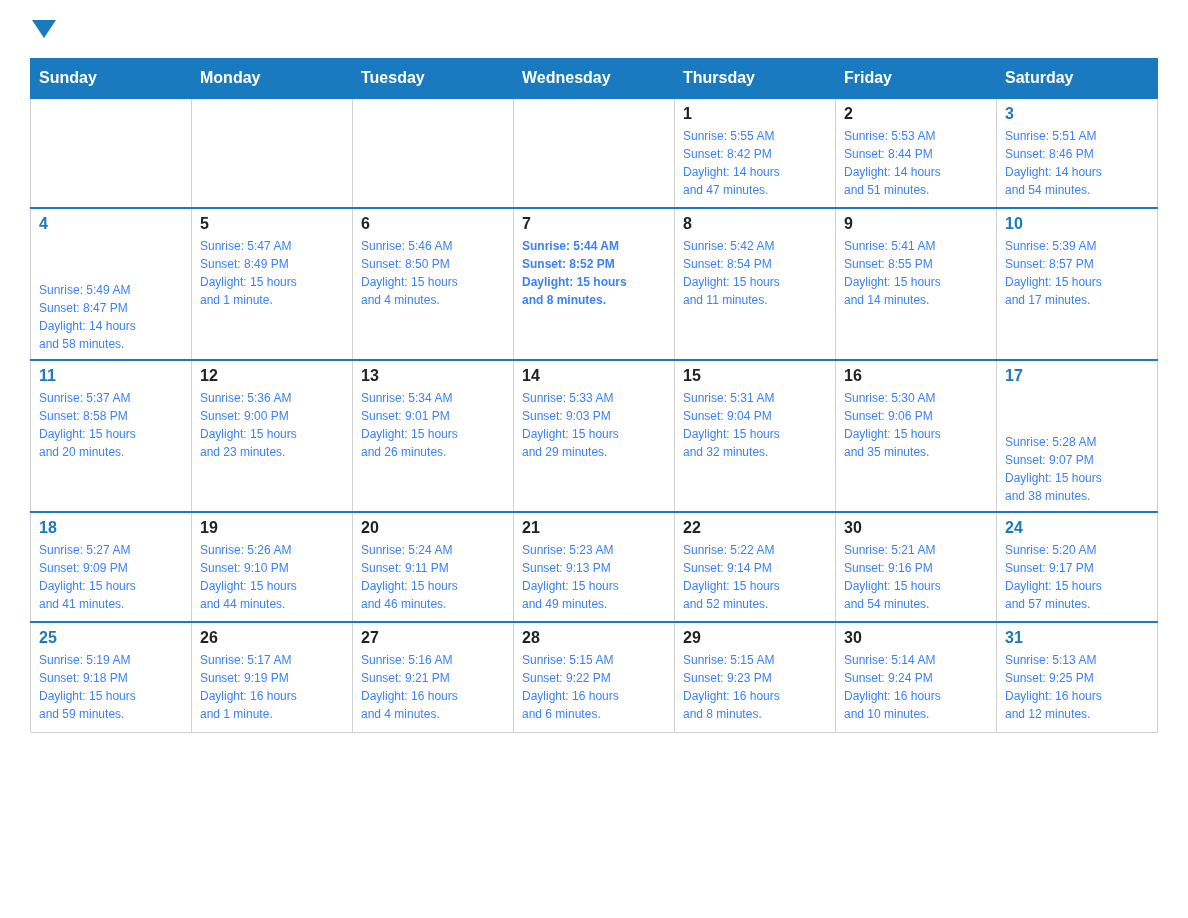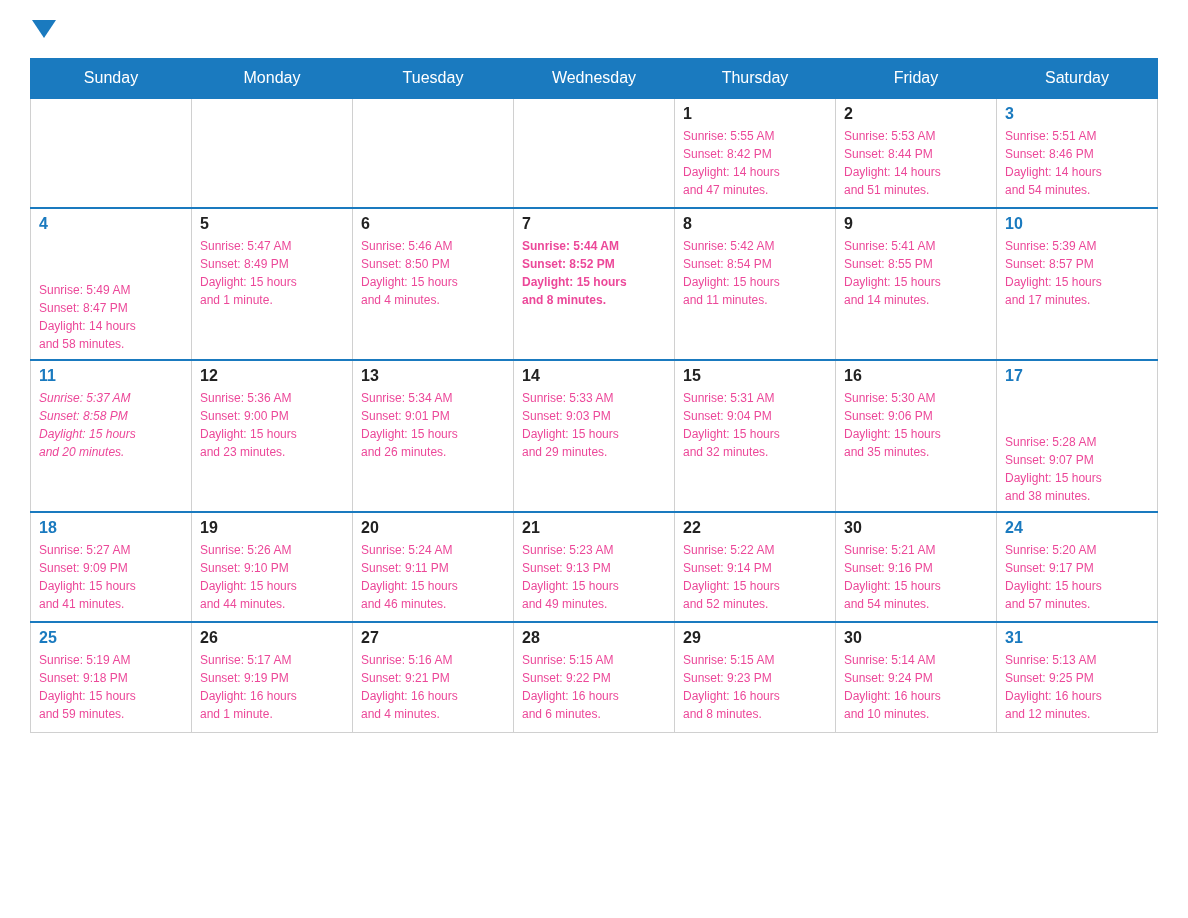--- a/index.html
+++ b/index.html
@@ -57,42 +57,42 @@
       color: #333;
     }
     .calendar {
       width: 100%;
       border-collapse: collapse;
     }
     .calendar thead th {
       background-color: #1a7abf;
       color: #fff;
       font-size: 16px;
-      font-weight: normal;
+      font-weight: bold;
       padding: 10px 8px;
-      text-align: center;
+      text-align: left;
       border: 1px solid #1a7abf;
     }
     .calendar tbody td {
       vertical-align: top;
       border: 1px solid #ccc;
       padding: 6px 8px;
       width: calc(100% / 7);
       height: 110px;
     }
     .day-number {
       font-size: 16px;
       font-weight: bold;
       color: #333;
       display: block;
       margin-bottom: 4px;
     }
     .day-info {
       font-size: 12px;
-      color: #ec4899;
+      color: #3b82f6;
       line-height: 1.5;
     }
     .empty-cell {
       background: #fff;
     }
     .calendar tbody tr td:first-child .day-number,
     .calendar tbody tr td:last-child .day-number {
       color: #1a7abf;
     }
     
@@ -210,21 +210,21 @@
           <span class="day-number">10</span>
           <div class="day-info" style="white-space: pre-line;">Sunrise: 5:39 AM
 Sunset: 8:57 PM
 Daylight: 15 hours
 and 17 minutes.</div>
         </td>
       </tr>
       <tr>
         <td>
           <span class="day-number">11</span>
-          <div class="day-info" style="white-space: pre-line; font-style: italic;">Sunrise: 5:37 AM
+          <div class="day-info" style="white-space: pre-line;">Sunrise: 5:37 AM
 Sunset: 8:58 PM
 Daylight: 15 hours
 and 20 minutes.</div>
         </td>
         <td>
           <span class="day-number">12</span>
           <div class="day-info" style="white-space: pre-line;">Sunrise: 5:36 AM
 Sunset: 9:00 PM
 Daylight: 15 hours
 and 23 minutes.</div>

